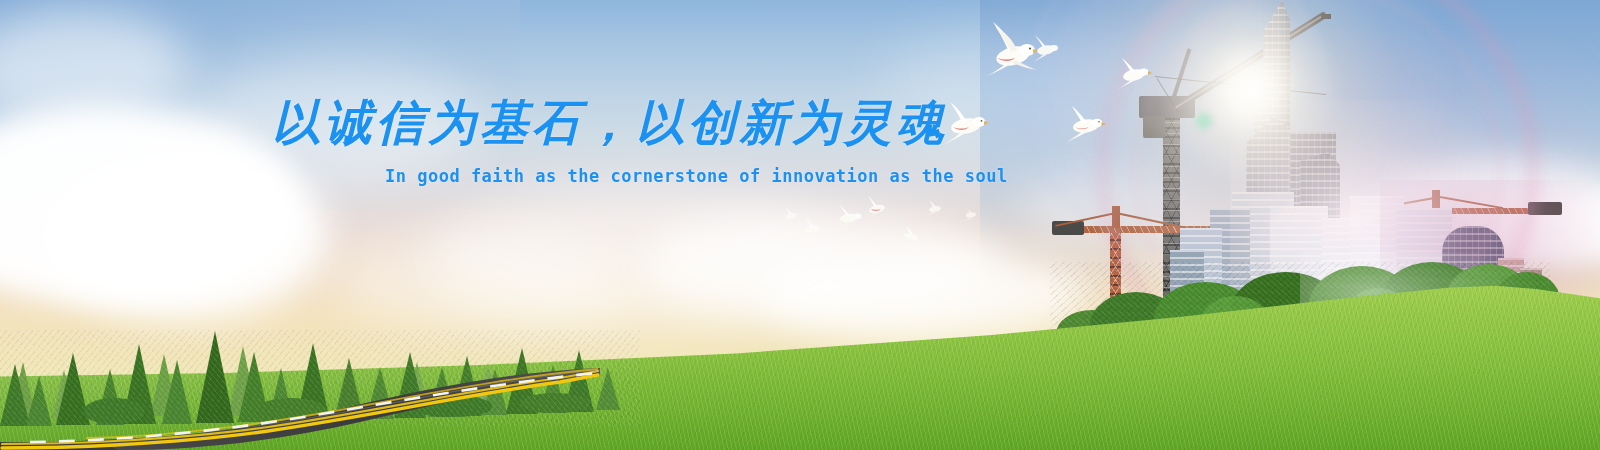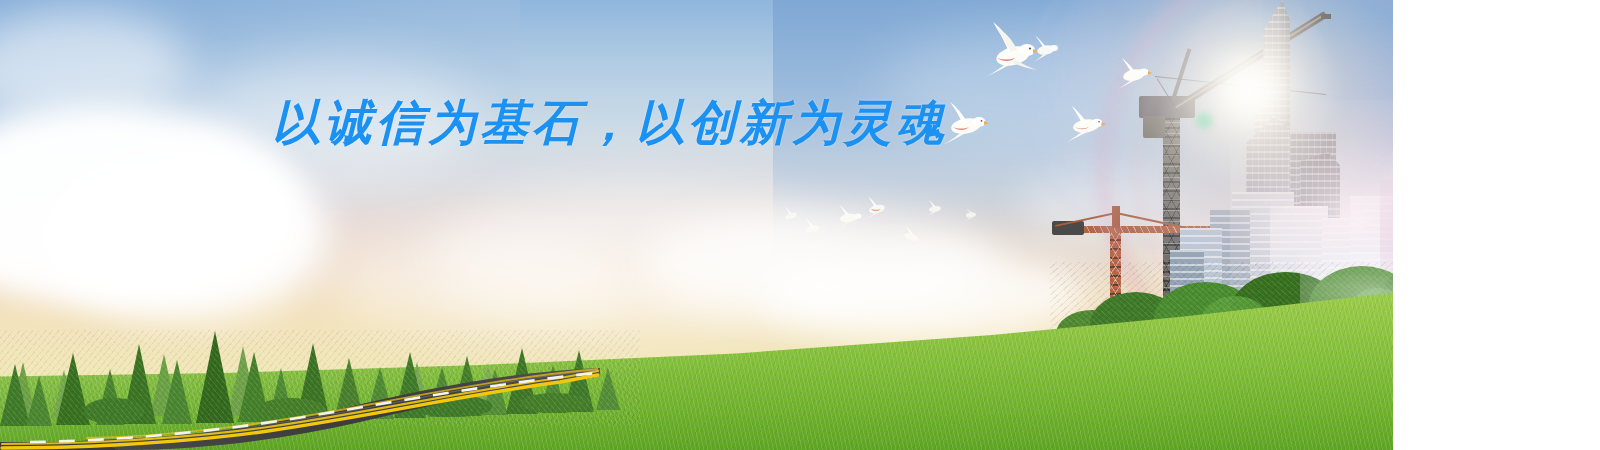--- a/index.html
+++ b/index.html
@@ -1,21 +1,21 @@
 <!DOCTYPE html>
 <html lang="zh"><head>
 <meta charset="utf-8">
 <title>Banner</title>
 <style>
   html,body{margin:0;padding:0;background:#fff;}
   body{font-family:"Liberation Sans",sans-serif;}
 
   .banner{
     position:relative;
-    width:1393px;height:450px;
+    width:1600px;height:450px;
     overflow:hidden;
     background:#fef9c3;
   }
 
   
   .sky{
     position:absolute;inset:0;
     background:
       linear-gradient(to bottom,
         #8fb6dd 0%,
@@ -524,14 +524,15 @@
       <svg viewBox="0 0 22 18" width="22" height="18">
         <ellipse cx="11" cy="10" rx="6" ry="2.8" fill="#fdfcf6" transform="rotate(-20 11 10)"></ellipse>
         <path d="M9 8 C8 5 6 2 5 0 C8 3 10 6 12 8 Z" fill="#ffffff"></path>
         <path d="M10 12 C7 14 5 16 2 17 C6 16 9 14 12 13 Z" fill="#f8f6ee"></path>
       </svg>
     </div>
   </div>
 
   <div class="headline">以诚信为基石，以创新为灵魂</div>
 
+  <div class="subtitle">In good faith as the cornerstone of innovation as the soul</div>
 
 </div>
 
 </body></html>

